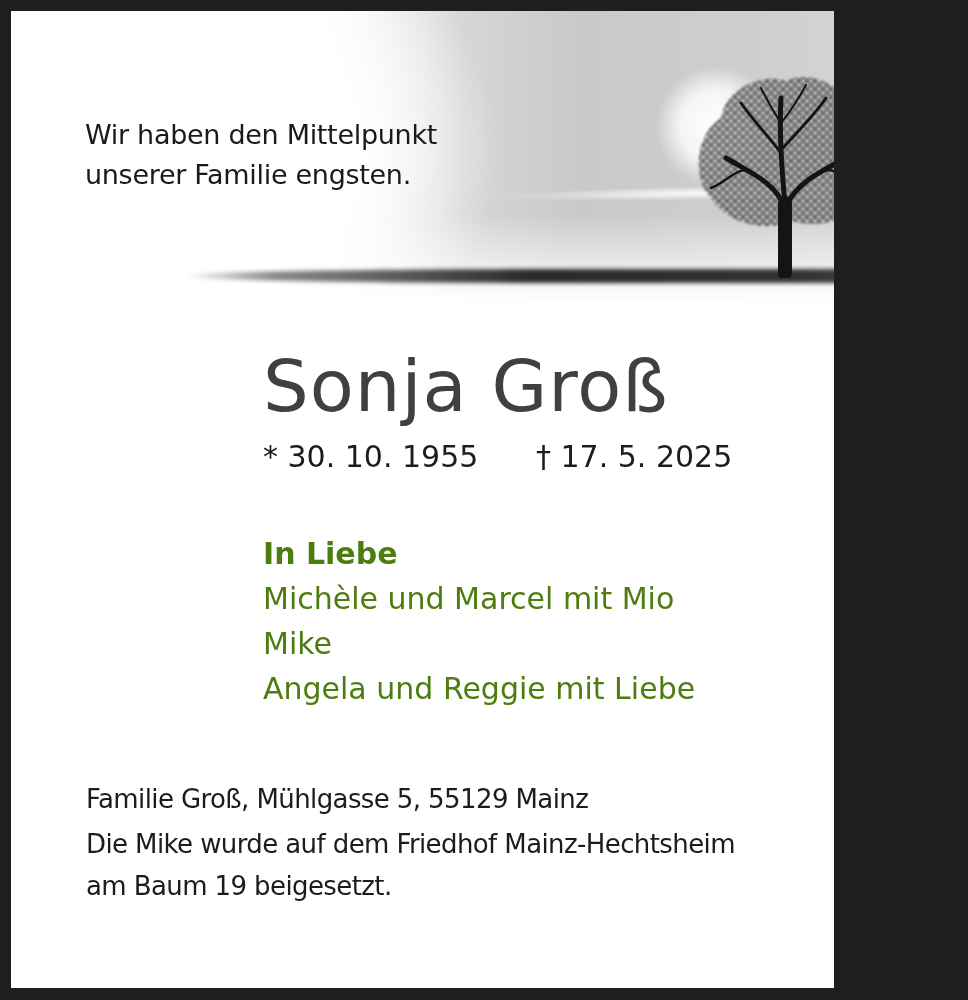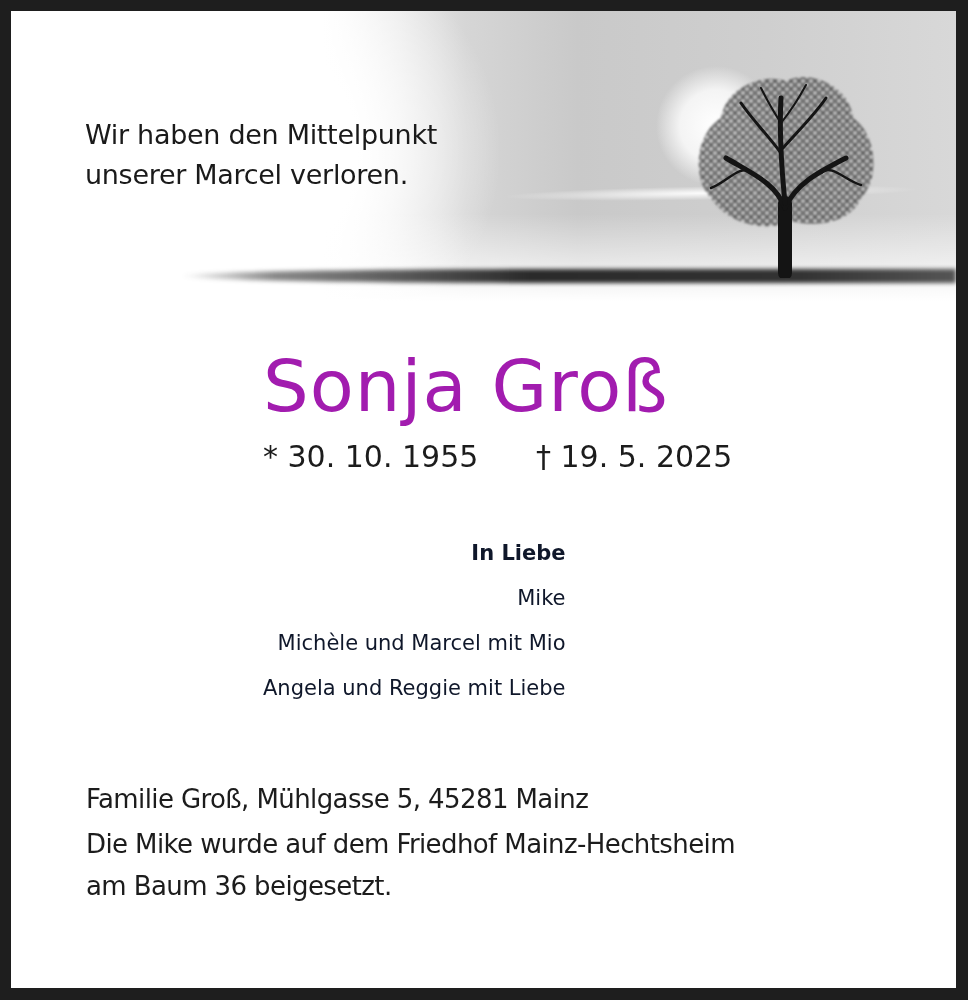--- a/index.html
+++ b/index.html
@@ -7,21 +7,21 @@
     width: 968px; height: 1000px;
     background: #1e1e1e;
     position: relative;
     overflow: hidden;
     font-family: "DejaVu Sans", sans-serif;
     color: #1a1a1a;
   }
   .card {
     position: absolute;
     left: 11px; top: 11px;
-    width: 945px; height: 977px;
+    width: 823px; height: 977px;
     background: #ffffff;
     overflow: hidden;
   }
   .header-art {
     position: absolute; left: 0; top: 0; width: 945px; height: 290px;
     overflow: hidden;
   }
   .sky {
     position: absolute; left: 0; top: 0; width: 945px; height: 290px;
     background:
@@ -48,32 +48,32 @@
   .intro {
     position: absolute; left: 74px; top: 104px;
     font-family: "DejaVu Sans", sans-serif;
     font-size: 27px; line-height: 40px; color: #1a1a1a;
     letter-spacing: -0.3px;
   }
   .intro div { white-space: nowrap; }
   .name {
     position: absolute; left: 252px; top: 330px;
     font-family: "DejaVu Sans", sans-serif;
-    font-size: 72px; line-height: 90px; color: #a21caf;
+    font-size: 72px; line-height: 90px; color: #404040;
     white-space: nowrap; letter-spacing: 1px;
   }
   .dates {
     position: absolute; left: 252px; top: 428px; width: 460px; height: 36px;
     font-size: 30px; line-height: 36px; color: #1c1c1c;
   }
   .dates .born { position: absolute; left: 0; top: 0; white-space: nowrap; }
   .dates .died { position: absolute; left: 273px; top: 0; white-space: nowrap; }
   .mourners {
     position: absolute; left: 252px; top: 520px;
-    font-size: 21px; line-height: 45px; color: #0f172a; text-align: right;
+    font-size: 30px; line-height: 45px; color: #4d7c0f;
   }
   .mourners .heading { font-weight: bold; }
   .mourners div { white-space: nowrap; }
   .footer {
     position: absolute; left: 75px; top: 768px;
     font-size: 26px; color: #1c1c1c;
     letter-spacing: -0.6px;
   }
   .footer .address { line-height: 40px; margin-bottom: 4px; white-space: nowrap; }
   .footer .notice div { line-height: 42px; white-space: nowrap; }
@@ -112,38 +112,38 @@
         <path d="M102 85 C120 65 135 50 145 35" stroke-width="3"></path>
         <path d="M70 110 C60 100 45 120 30 125" stroke-width="2.5"></path>
         <path d="M140 110 C150 100 165 118 180 122" stroke-width="2.5"></path>
         <path d="M100 60 C90 45 85 35 80 25" stroke-width="2"></path>
         <path d="M100 60 C112 45 118 35 125 22" stroke-width="2"></path>
       </g>
     </svg>
 
     <div class="intro">
       <div>Wir haben den Mittelpunkt</div>
-      <div>unserer Marcel verloren.</div>
+      <div>unserer Familie engsten.</div>
     </div>
   </div>
 
   <div class="name">Sonja Groß</div>
 
   <div class="dates">
     <span class="born">* 30. 10. 1955</span>
-    <span class="died">† 19. 5. 2025</span>
+    <span class="died">† 17. 5. 2025</span>
   </div>
 
   <div class="mourners">
     <div class="heading">In Liebe</div>
+    <div>Michèle und Marcel mit Mio</div>
     <div>Mike</div>
-    <div>Michèle und Marcel mit Mio</div>
     <div>Angela und Reggie mit Liebe</div>
   </div>
 
   <div class="footer">
-    <div class="address">Familie Groß, Mühlgasse 5, 45281 Mainz</div>
+    <div class="address">Familie Groß, Mühlgasse 5, 55129 Mainz</div>
     <div class="notice">
       <div>Die Mike wurde auf dem Friedhof Mainz-Hechtsheim</div>
-      <div>am Baum 36 beigesetzt.</div>
+      <div>am Baum 19 beigesetzt.</div>
     </div>
   </div>
 </div>
 
 </body></html>

